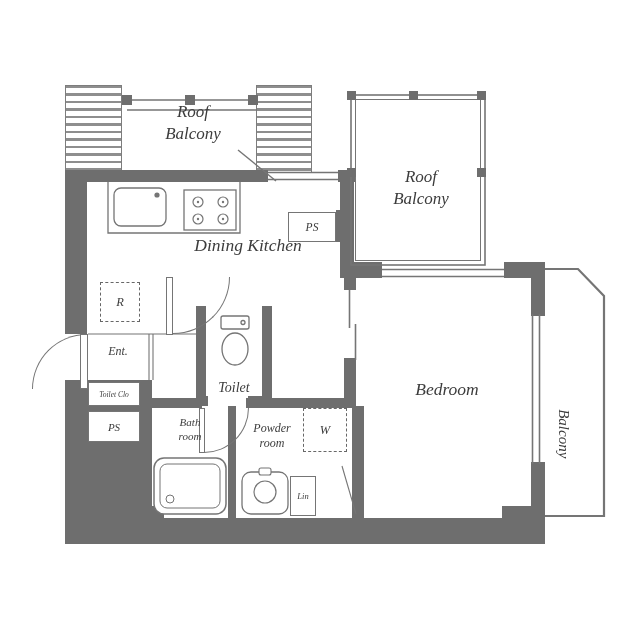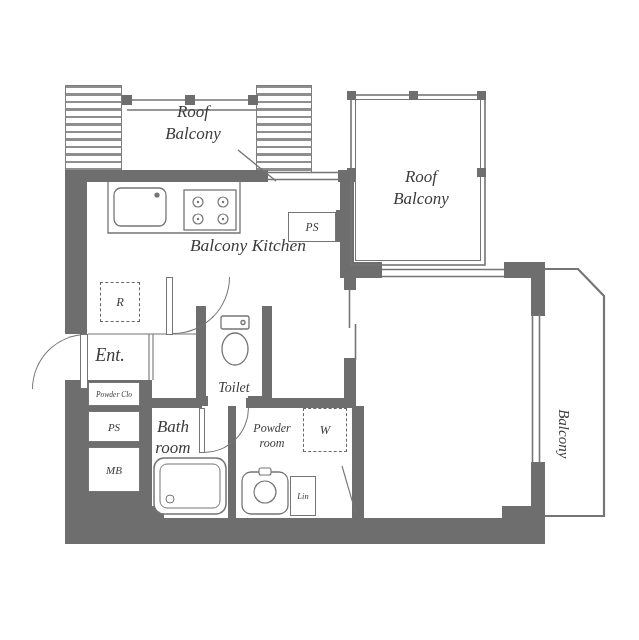--- a/index.html
+++ b/index.html
@@ -146,27 +146,24 @@
   <div class="arc" style="left:32px;top:334px;width:55px;height:55px;border-top:1.3px solid #757575;border-left:1.3px solid #757575;border-top-left-radius:100% 100%"></div>
   <div class="leaf" style="left:80px;top:334px;width:8px;height:55px"></div>
 
   <div class="arc" style="left:173px;top:277px;width:57px;height:57px;border-bottom:1.3px solid #757575;border-right:1.3px solid #757575;border-bottom-right-radius:100% 100%"></div>
   <div class="leaf" style="left:166px;top:277px;width:7px;height:58px"></div>
 
   <div class="arc" style="left:204px;top:408px;width:45px;height:45px;border-bottom:1.3px solid #757575;border-right:1.3px solid #757575;border-bottom-right-radius:100% 100%"></div>
   <div class="leaf" style="left:199px;top:408px;width:6px;height:45px"></div>
 
   <div class="box" style="left:88px;top:382px;width:52px;height:24px;font-size:7.5px">
-    <span>Powder Clo</span>
+    <span>Toilet Clo</span>
   </div>
   <div class="box" style="left:88px;top:411px;width:52px;height:31px;font-size:11px">
     <span>PS</span>
-  </div>
-  <div class="box" style="left:88px;top:447px;width:52px;height:45px;font-size:11px">
-    <span>MB</span>
   </div>
   <div class="box" style="left:288px;top:212px;width:48px;height:30px;font-size:11.5px">
     <span>PS</span>
   </div>
   <div class="box" style="left:290px;top:476px;width:26px;height:40px;font-size:8.5px">
     <span>Lin</span>
   </div>
   <div class="dashed" style="left:100px;top:282px;width:40px;height:40px;font-size:12.5px">
     <span>R</span>
   </div>
@@ -176,34 +173,35 @@
 
   <div class="label" style="left:130px;top:101px;width:126px;font-size:17px">
     <div>Roof</div>
     <div>Balcony</div>
   </div>
   <div class="label" style="left:358px;top:166px;width:126px;font-size:17px">
     <div>Roof</div>
     <div>Balcony</div>
   </div>
   <div class="label" style="left:166px;top:234px;width:164px;font-size:17.5px">
-    <div>Balcony Kitchen</div>
+    <div>Dining Kitchen</div>
   </div>
   <div class="label" style="left:364px;top:378px;width:166px;font-size:17.5px">
+    <div>Bedroom</div>
   </div>
   <div class="label" style="left:521px;top:424px;width:84px;font-size:15px;transform:rotate(90deg)">
     <span>Balcony</span>
   </div>
-  <div class="label" style="left:80px;top:344px;width:60px;font-size:18px">
+  <div class="label" style="left:88px;top:344px;width:60px;font-size:12px">
     <span>Ent.</span>
   </div>
   <div class="label" style="left:204px;top:379px;width:60px;font-size:14px">
     <span>Toilet</span>
   </div>
-  <div class="label" style="left:141px;top:416px;width:64px;font-size:17px;line-height:1.25">
+  <div class="label" style="left:158px;top:416px;width:64px;font-size:11px;line-height:1.25">
     <div>Bath</div>
     <div>room</div>
   </div>
   <div class="label" style="left:240px;top:421px;width:64px;font-size:12px;line-height:1.25">
     <div>Powder</div>
     <div>room</div>
   </div>
 
 </div>
 

